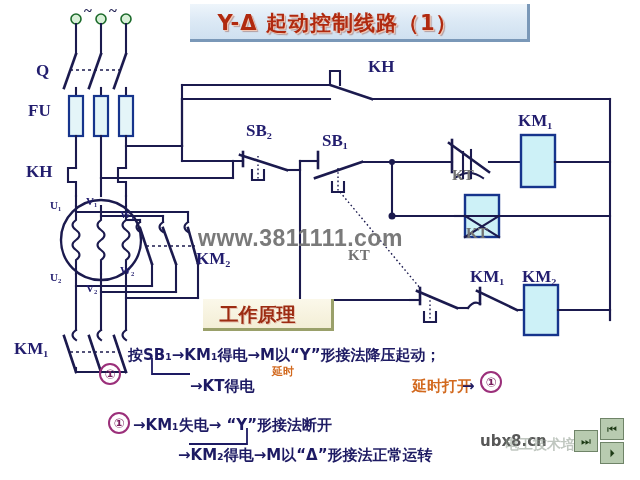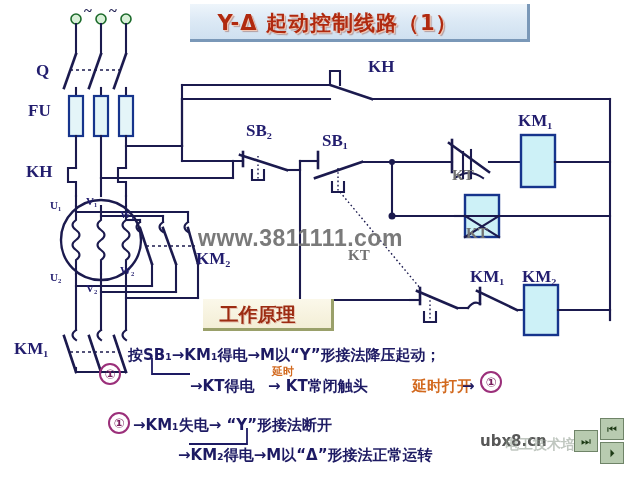--- a/index.html
+++ b/index.html
@@ -345,21 +345,20 @@
   <div class="lbl kt" style="left:466px;top:178px;">KT</div>
   <div class="lbl kt" style="left:348px;top:200px;">KT</div>
   <div class="lbl big" style="left:470px;top:268px;">KM₁</div>
   <div class="lbl big" style="left:522px;top:268px;">KM₂</div>
 
   <div class="circ" style="left:99px;top:363px;">①</div>
   <div class="exp" style="left:128px;top:348px;">按SB₁→KM₁得电→M以“Y”形接法降压起动；</div>
 
   <div class="exp" style="left:190px;top:379px;">→KT得电</div>
   <div class="exp-small" style="left:272px;top:364px;">延时</div>
-  <div class="exp" style="left:268px;top:379px;">→ KT常闭触头</div>
   <div class="exp" style="left:412px;top:379px;color:#d2691e;">延时打开</div>
   <div class="exp" style="left:462px;top:379px;">→</div>
   <div class="circ" style="left:480px;top:371px;">①</div>
 
   <div class="circ" style="left:108px;top:412px;">①</div>
   <div class="exp" style="left:178px;top:448px;">→KM₂得电→M以“Δ”形接法正常运转</div>
   <div class="exp" style="left:133px;top:418px;">→KM₁失电→ “Y”形接法断开</div>
 
   <svg width="640" height="480" style="position:absolute;left:0;top:0;pointer-events:none;">
     <path d="M152 358 v16 h38" stroke="#1d1a63" stroke-width="1.8" fill="none"></path>

